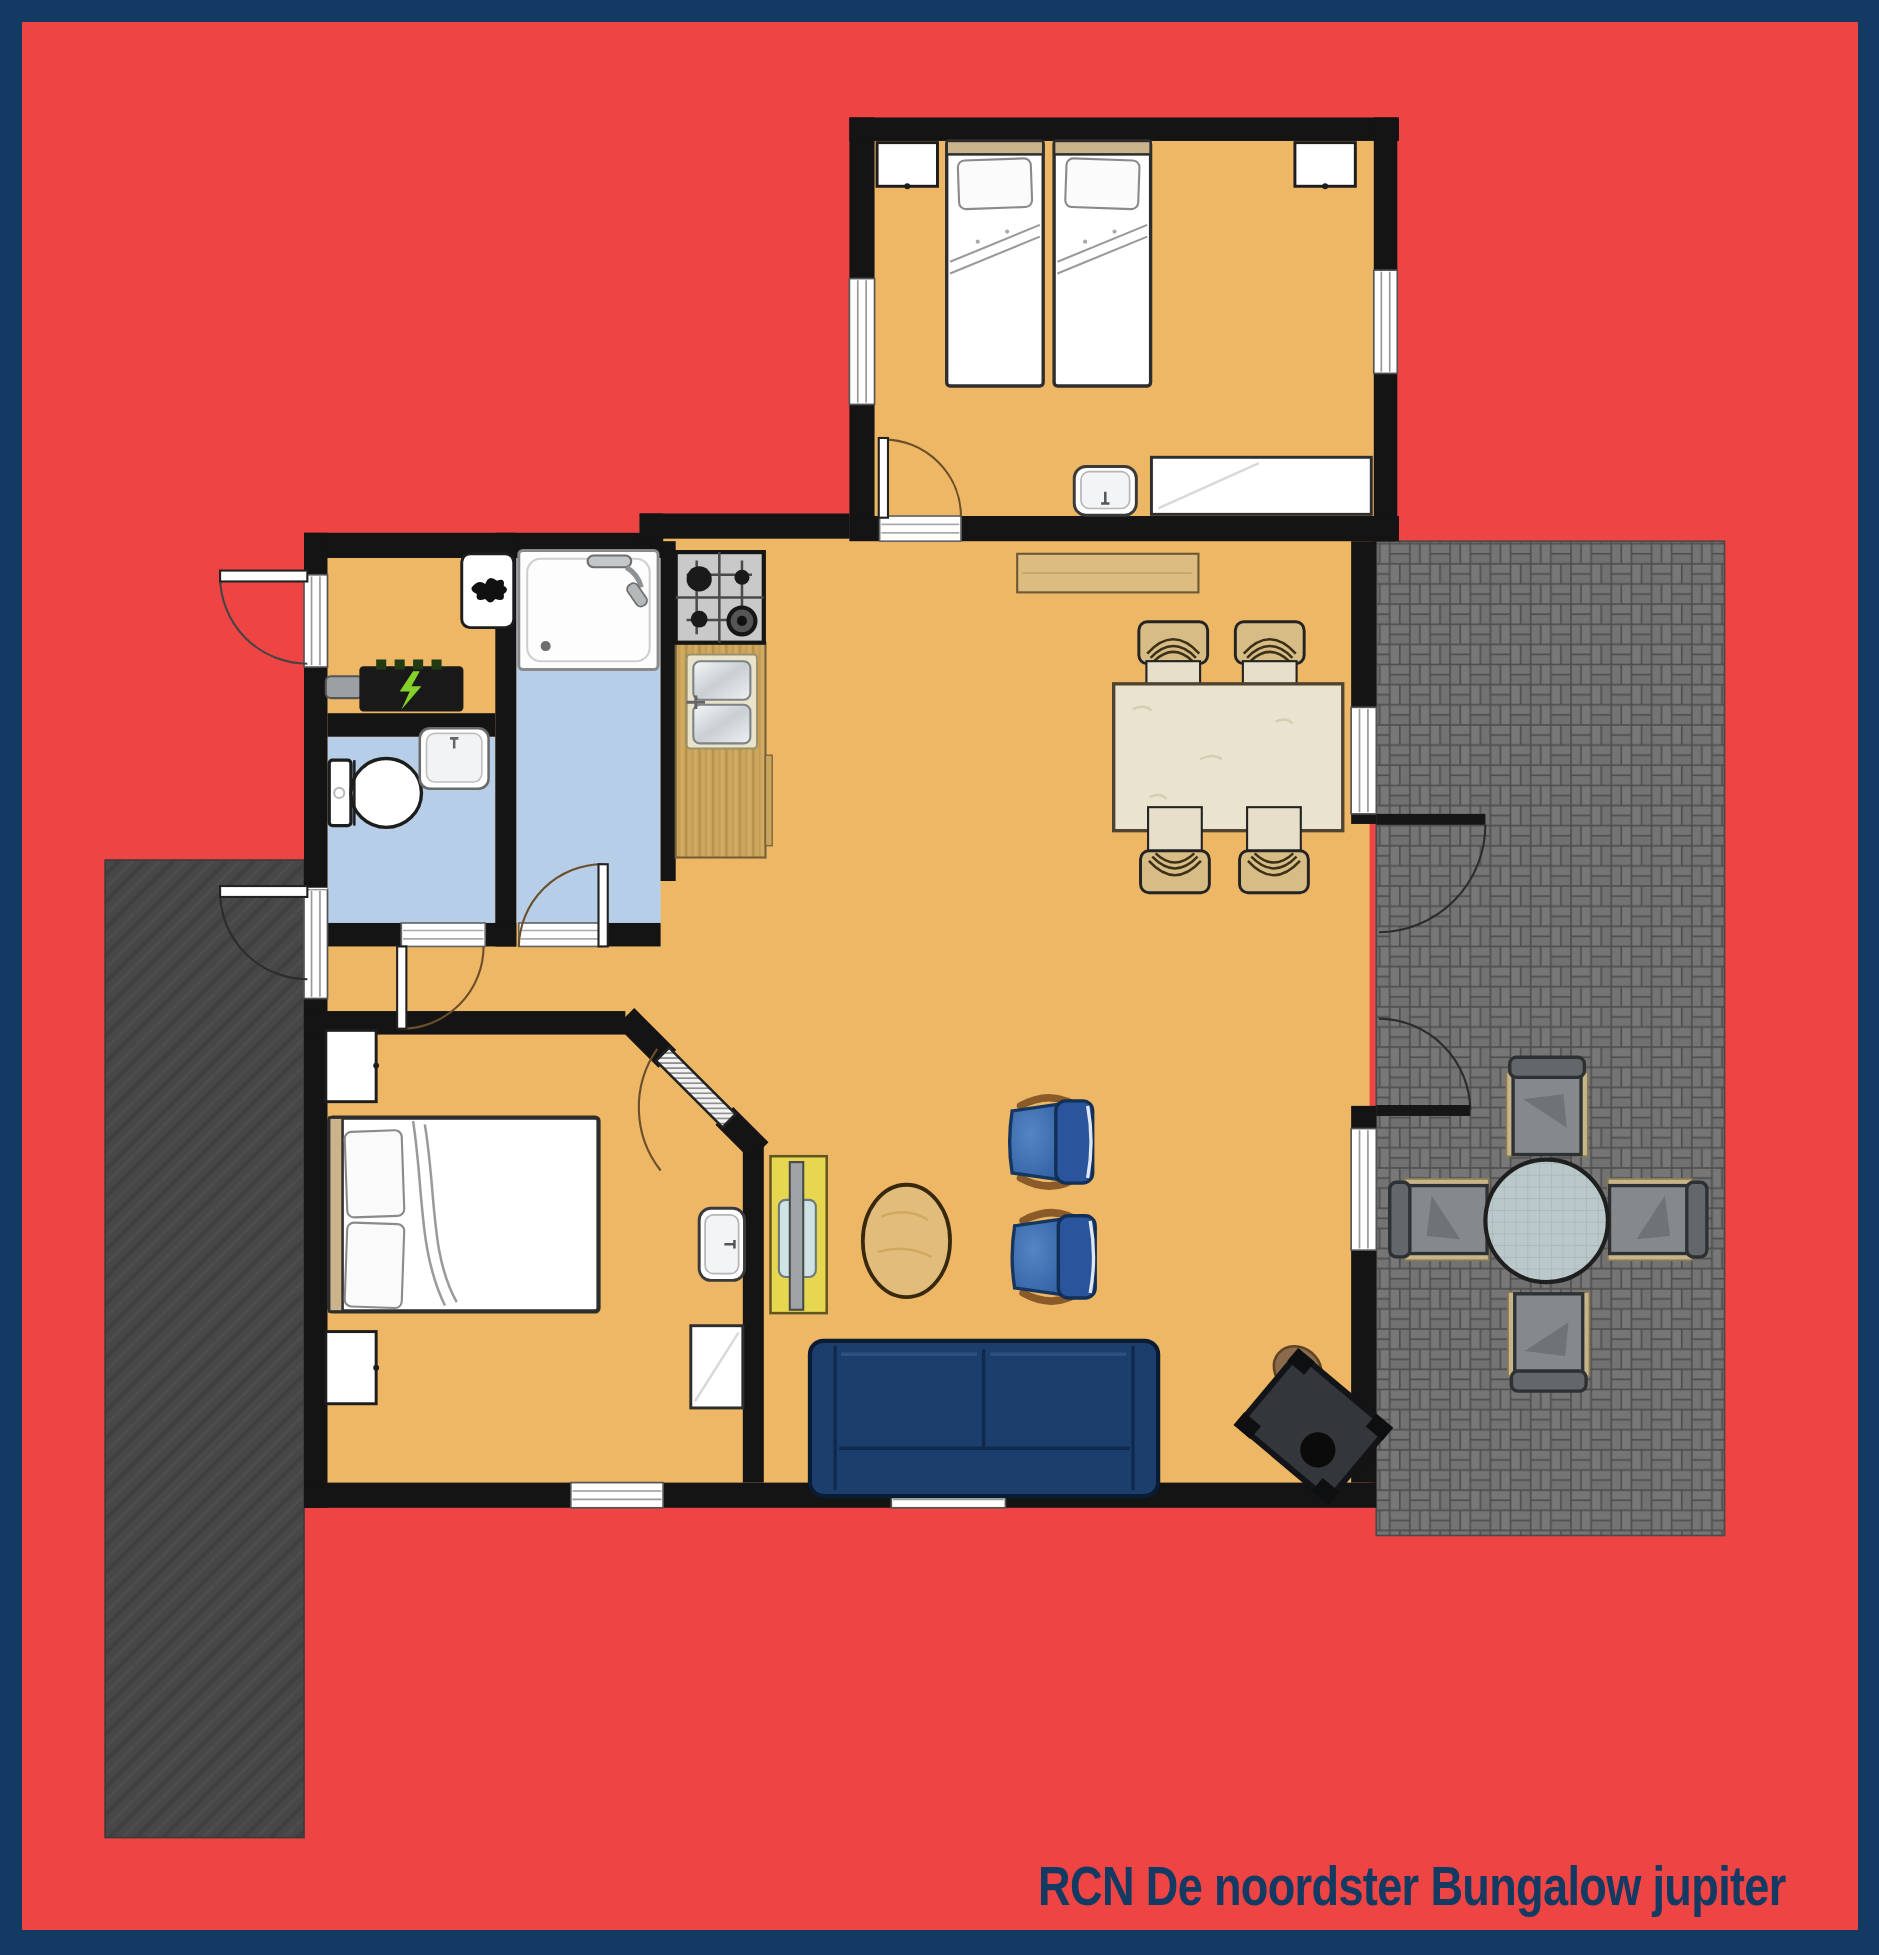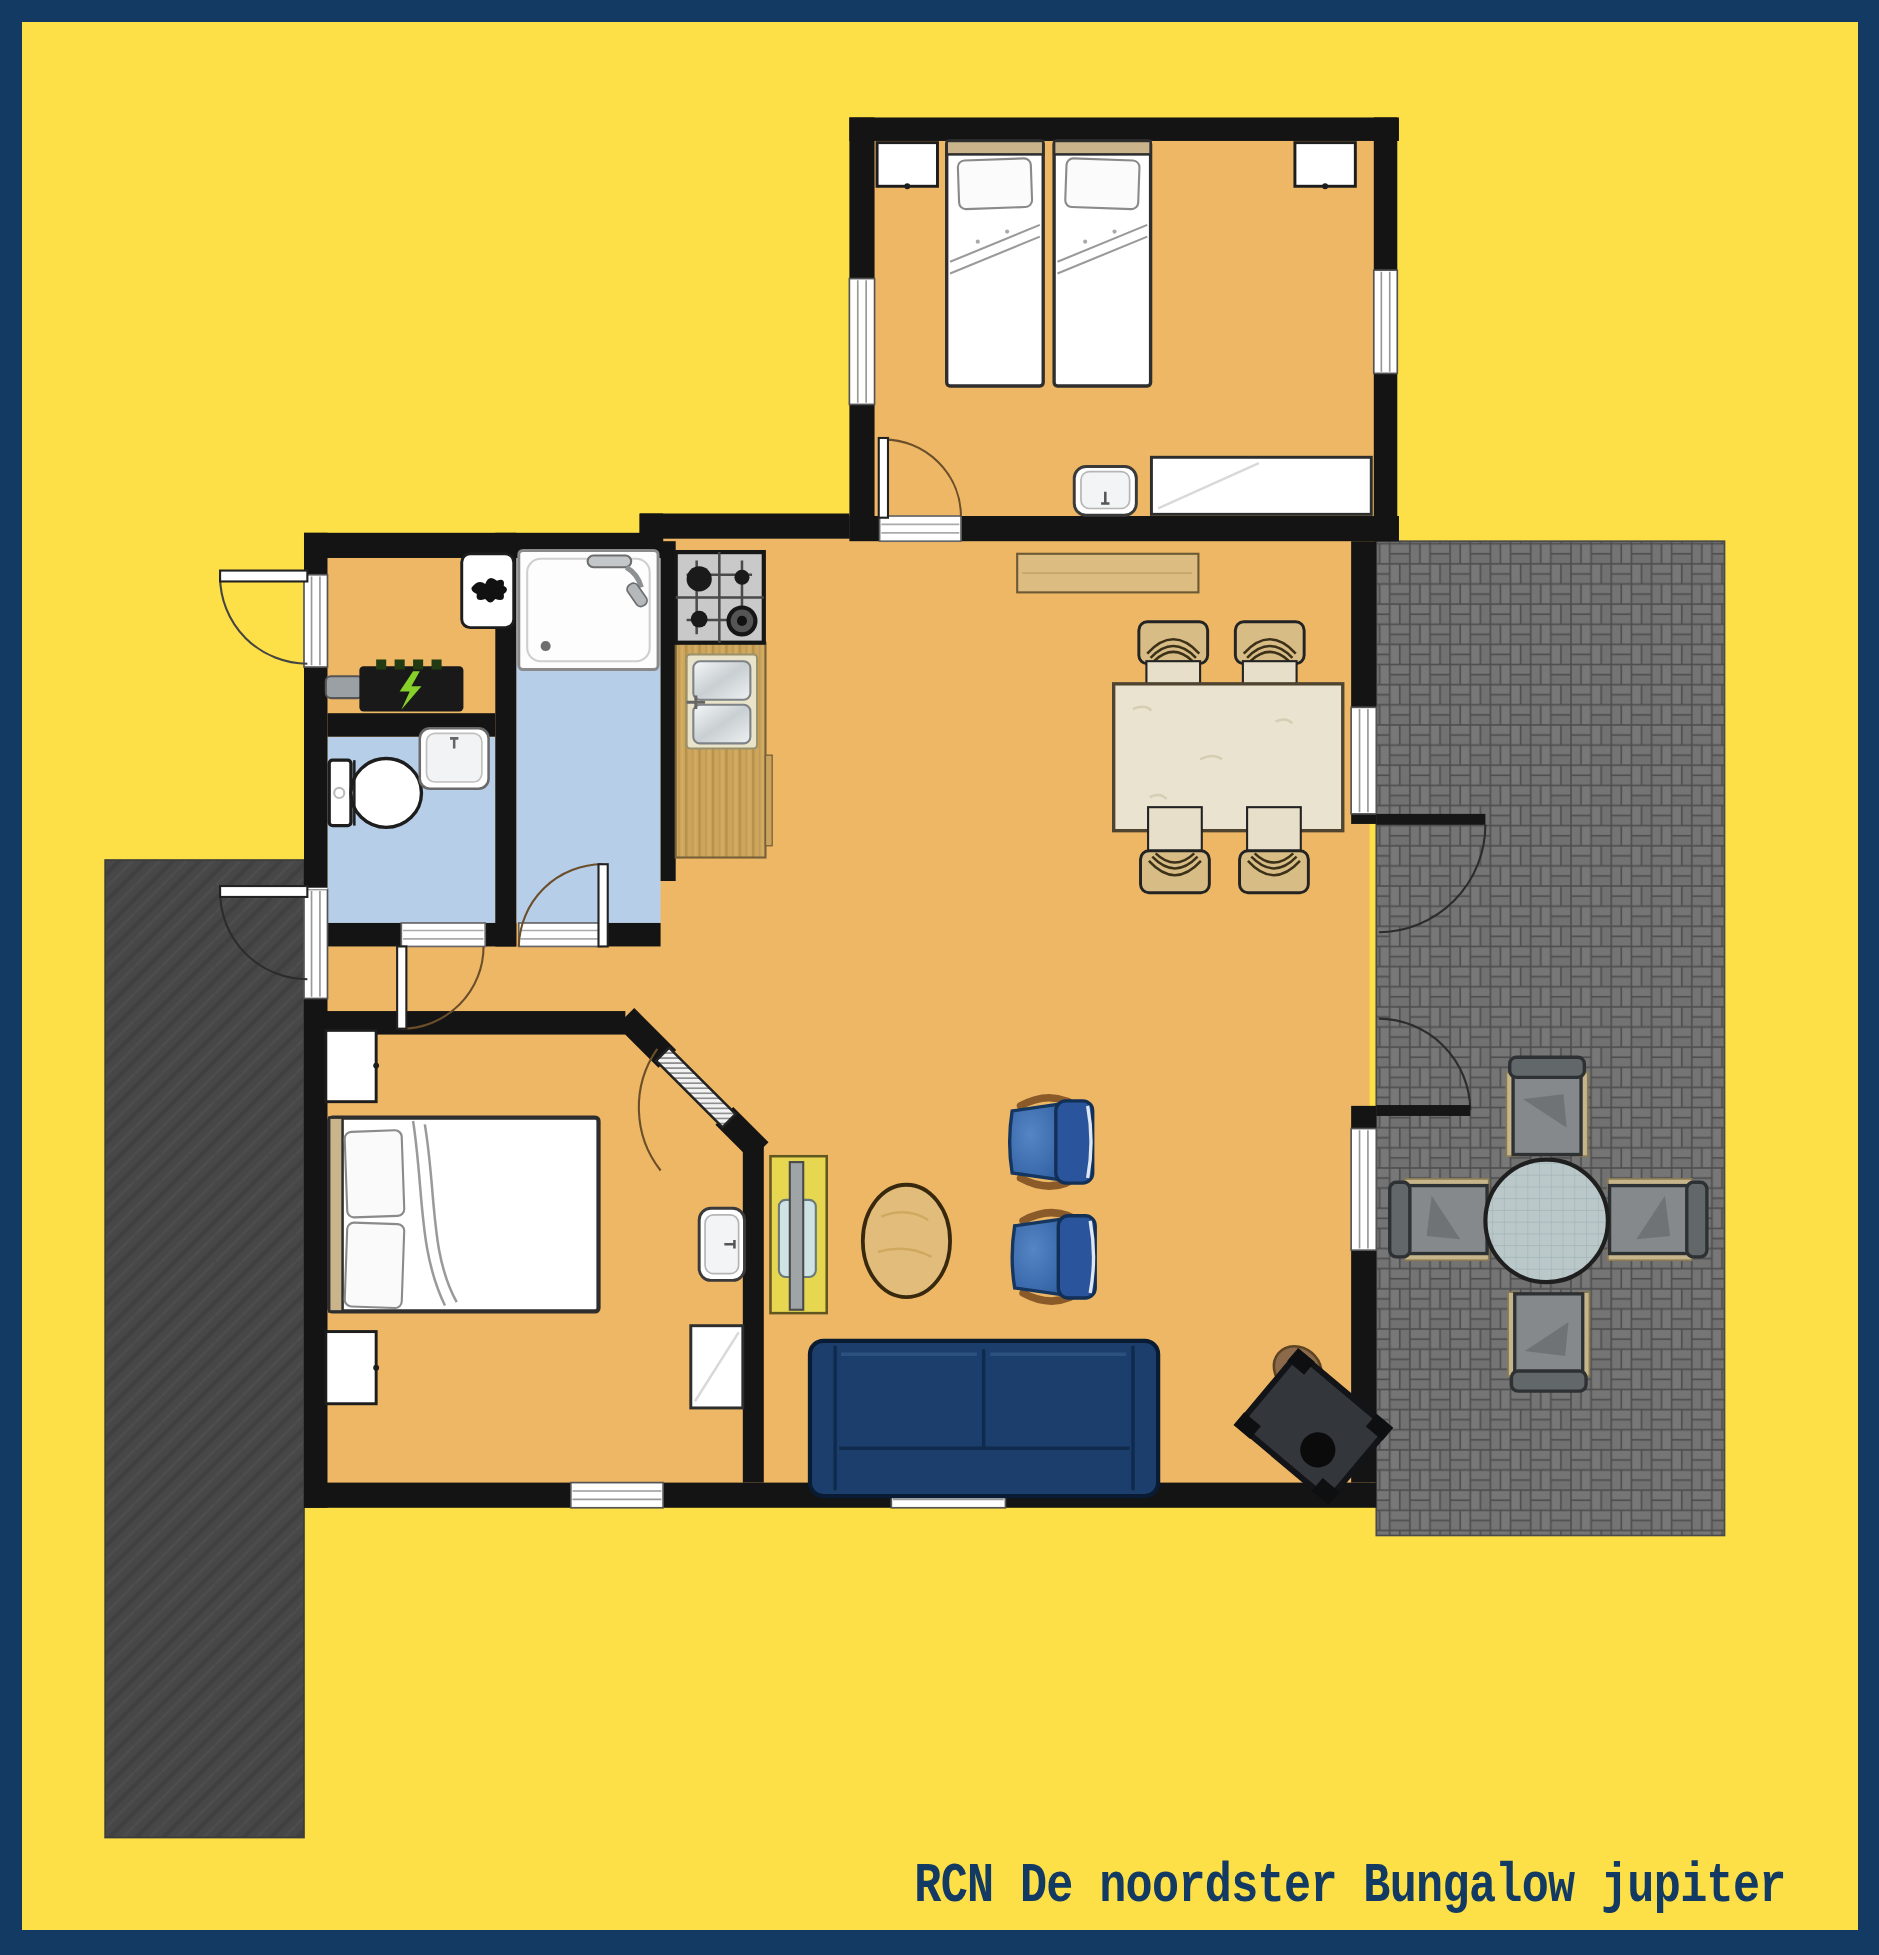--- a/index.html
+++ b/index.html
@@ -1,17 +1,17 @@
 <!DOCTYPE html>
 <html style="font-size:13.4px"><head>
 <meta charset="utf-8">
 <style>
   html,body{margin:0;padding:0;background:#ffffff;}
-  .stage{position:relative;width:1880px;height:1955px;background:#fde047;overflow:hidden;
-         font-family:Liberation Mono, monospace;}
+  .stage{position:relative;width:1880px;height:1955px;background:#ef4444;overflow:hidden;
+         font-family:Liberation Sans, sans-serif;}
   .frame{position:absolute;background:#123a63;}
   .frame.top{left:0;top:0;width:1880px;height:22px;}
   .frame.bottom{left:0;bottom:0;width:1880px;height:25px;}
   .frame.left{left:0;top:0;width:22px;height:1955px;}
   .frame.right{right:0;top:0;width:22px;height:1955px;}
   .title{position:absolute;right:94px;bottom:37px;color:#123a63;
          font-size:55px;font-weight:700;letter-spacing:-0.8px;white-space:nowrap;
          transform:scaleX(.82);transform-origin:100% 100%;}
   svg{position:absolute;left:0;top:0;}
 </style>

